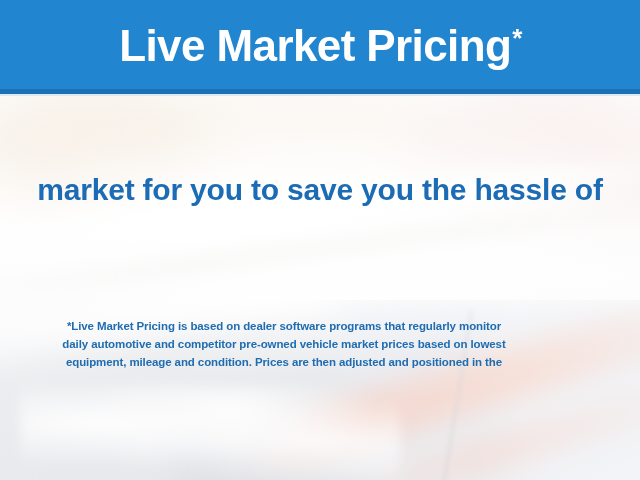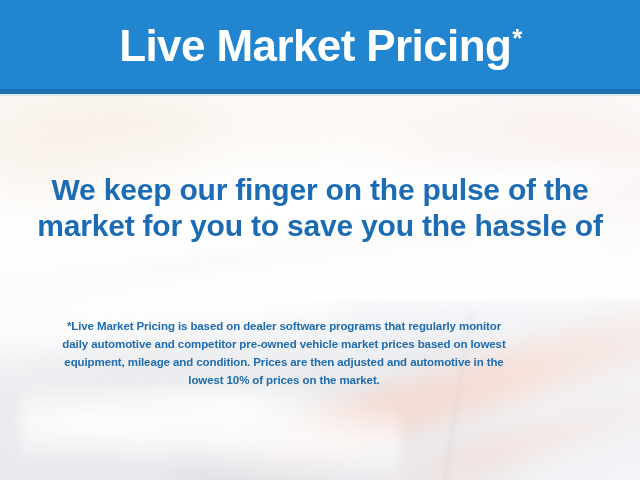--- a/index.html
+++ b/index.html
@@ -280,24 +280,22 @@
     <div class="bg-veil"></div>
   </div>
 
   <div class="banner">
     <div class="banner-title"><span>Live Market Pricing</span><span class="star">*</span></div>
   </div>
   <div class="banner-underline"></div>
   <div class="banner-hairline"></div>
 
   <div class="headline">
-    <span class="headline-line">We keep our finger on the pulse of the</span>
     <span class="headline-line">market for you to save you the hassle of</span>
   </div>
 
   <div class="fineprint">
     <span class="fineprint-line">*Live Market Pricing is based on dealer software programs that regularly monitor</span>
     <span class="fineprint-line">daily automotive and competitor pre-owned vehicle market prices based on lowest</span>
-    <span class="fineprint-line">equipment, mileage and condition. Prices are then adjusted and automotive in the</span>
-    <span class="fineprint-line">lowest 10% of prices on the market.</span>
+    <span class="fineprint-line">equipment, mileage and condition. Prices are then adjusted and positioned in the</span>
   </div>
 
 </div>
 
 </body></html>

